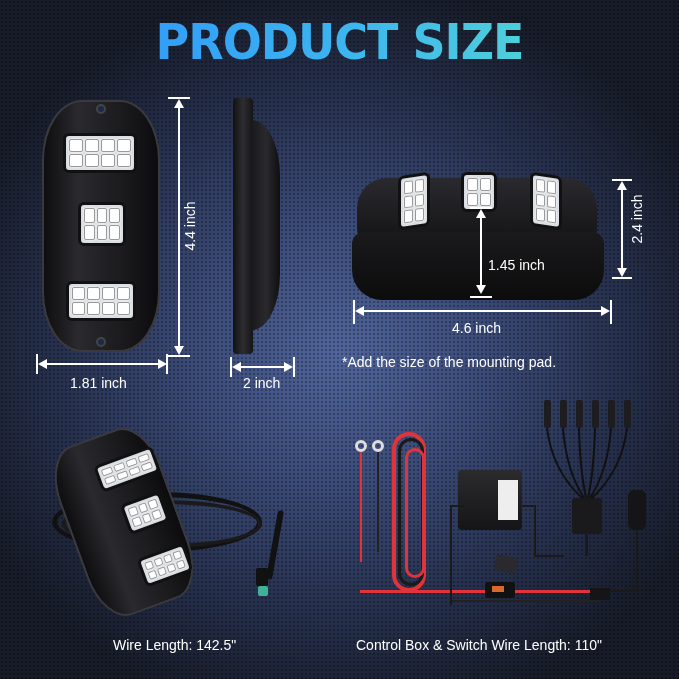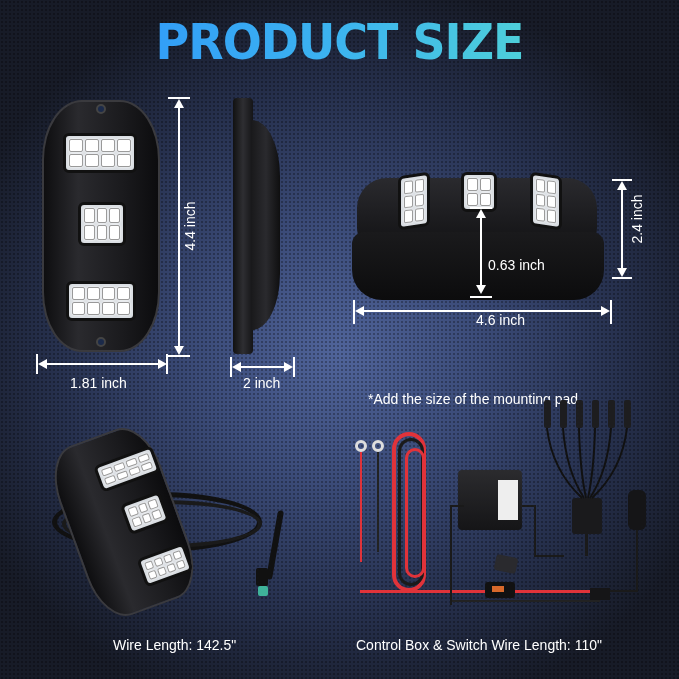--- a/index.html
+++ b/index.html
@@ -150,31 +150,31 @@
 </div>
 <div class="vlabel" style="left:612px;top:211px;">2.4 inch</div>
 
 <div>
   <div class="tick-h" style="left:470px;top:207px;width:22px;"></div>
   <div class="arrow-u" style="left:476px;top:209px;"></div>
   <div class="dim-v" style="left:480px;top:215px;height:72px;"></div>
   <div class="arrow-d" style="left:476px;top:285px;"></div>
   <div class="tick-h" style="left:470px;top:296px;width:22px;"></div>
 </div>
-<div class="label" style="left:488px;top:257px;">0.63 inch</div>
+<div class="label" style="left:488px;top:257px;">1.45 inch</div>
 
 <div>
   <div class="tick-v" style="left:353px;top:300px;height:24px;"></div>
   <div class="arrow-l" style="left:355px;top:306px;"></div>
   <div class="dim-h" style="left:361px;top:310px;width:244px;"></div>
   <div class="arrow-r" style="left:601px;top:306px;"></div>
   <div class="tick-v" style="left:610px;top:300px;height:24px;"></div>
 </div>
-<div class="label" style="left:452px;top:312px;margin-left:24px;">4.6 inch</div>
-<div class="label" style="left:368px;top:354px;font-size:14px;margin-top:37px;">*Add the size of the mounting pad.</div>
+<div class="label" style="left:452px;top:320px;">4.6 inch</div>
+<div class="label" style="left:342px;top:354px;font-size:14px;">*Add the size of the mounting pad.</div>
 
 <div>
   <div class="wire" style="left:52px;top:492px;width:210px;height:60px;border:5px solid #111;"></div>
   <div class="wire" style="left:62px;top:500px;width:200px;height:48px;border:4px solid #1a1a1a;"></div>
   <div style="position:absolute;left:272px;top:510px;width:6px;height:70px;background:#111;border-radius:3px;transform:rotate(10deg);"></div>
   <div style="position:absolute;left:256px;top:568px;width:12px;height:18px;background:#111;border-radius:2px;"></div>
   <div style="position:absolute;left:258px;top:586px;width:10px;height:10px;background:#3fb39a;border-radius:2px;"></div>
   <div class="light-body" style="left:70px;top:432px;width:108px;height:180px;border-radius:30px/50px;transform:rotate(-20deg);"></div>
   <div class="led-panel" style="left:96px;top:455px;width:62px;height:28px;grid-template-columns:repeat(4,1fr);grid-template-rows:repeat(2,1fr);transform:rotate(-20deg);">
     <div class="led"></div>

